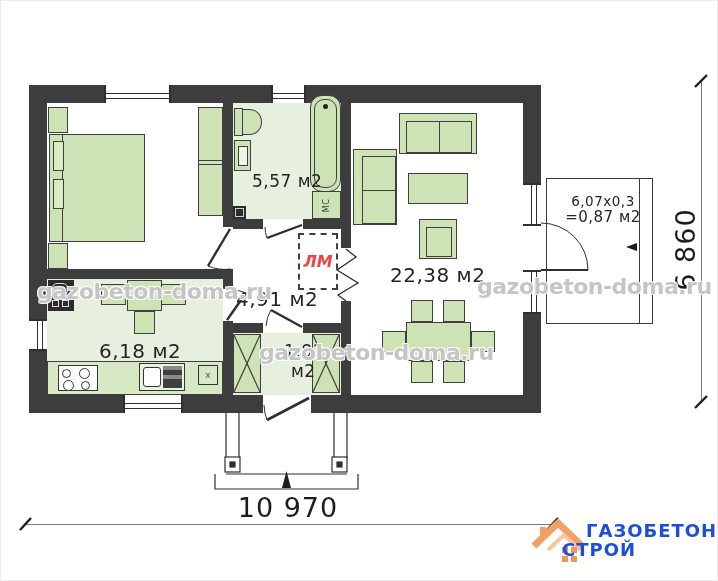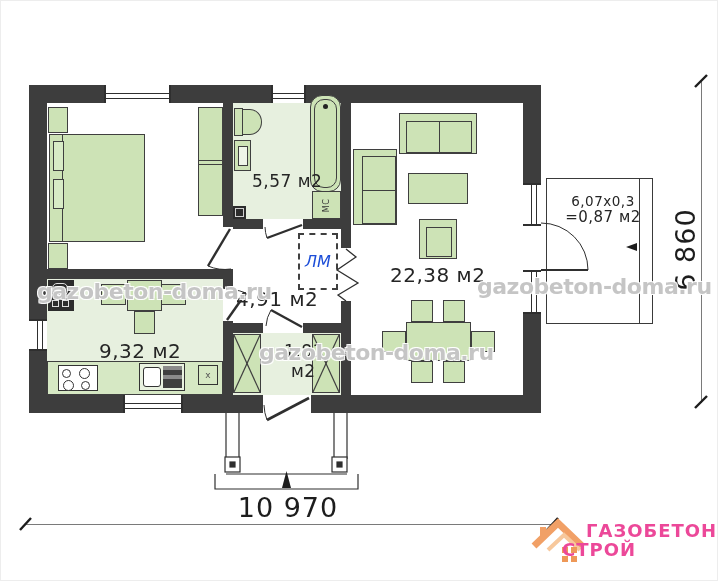--- a/index.html
+++ b/index.html
@@ -16,31 +16,31 @@
   .gap{position:absolute;background:#fff;}
   .label{position:absolute;color:#252525;white-space:nowrap;font-size:20px;letter-spacing:0.5px;}
   .label-s{font-size:17px;margin-left:17px;}
   .wm{position:absolute;color:rgba(150,150,150,0.55);font-size:22px;font-weight:bold;letter-spacing:-0.5px;
       text-shadow:1px 1px 0 rgba(255,255,255,.9),-1px -1px 0 rgba(255,255,255,.9),1px -1px 0 rgba(255,255,255,.9),-1px 1px 0 rgba(255,255,255,.9);
       white-space:nowrap;z-index:40;}
   .dim{position:absolute;color:#1d1d1d;font-size:27px;letter-spacing:1px;white-space:nowrap;}
   .dimline{position:absolute;background:#7a7a7a;}
   .lm-box{position:absolute;border:2px dashed #3f3f3f;background:#fff;box-sizing:border-box;
           display:flex;align-items:center;justify-content:center;}
-  .lm-text{font-style:italic;font-weight:normal;font-size:16px;color:#1d4ed8;}
+  .lm-text{font-style:italic;font-weight:bold;font-size:16px;color:#ef4444;}
   .mc-box{position:absolute;background:#cde3b6;border:1px solid #3f3f3f;box-sizing:border-box;
           display:flex;align-items:center;justify-content:center;}
   .mc-text{transform:rotate(-90deg);font-size:8px;color:#333;letter-spacing:0.5px;}
   .inner-line-v{position:absolute;top:0;bottom:0;width:0;border-left:1px solid #3f3f3f;}
   .inner-line-h{position:absolute;left:0;right:0;height:0;border-top:1px solid #3f3f3f;}
   .seat{position:absolute;border:1px solid #3f3f3f;box-sizing:border-box;}
   .terrace{position:absolute;background:#fff;border:1.6px solid #3a3a3a;box-sizing:border-box;}
   .arrow-left{position:absolute;width:0;height:0;border-top:4.5px solid transparent;border-bottom:4.5px solid transparent;border-right:11px solid #1d1d1d;}
   .burner{position:absolute;width:9px;height:9px;border:1px solid #333;border-radius:50%;background:#fff;box-sizing:border-box;}
-  .logo-text{position:absolute;color:#ec4899;font-weight:bold;font-size:18px;letter-spacing:1px;line-height:19px;white-space:nowrap;}
+  .logo-text{position:absolute;color:#1d4ed8;font-weight:bold;font-size:18px;letter-spacing:1px;line-height:19px;white-space:nowrap;}
   svg{position:absolute;left:0;top:0;}
 </style>
 </head>
 <body>
 
 <div id="canvas">
 
   <div class="tint" style="left:46px;top:278px;width:176px;height:116px;"></div>
   <div class="tint" style="left:232px;top:102px;width:108px;height:116px;"></div>
   <div class="tint" style="left:232px;top:332px;width:108px;height:62px;"></div>
@@ -150,21 +150,21 @@
   <div class="terrace" style="left:545px;top:177px;width:107px;height:146px;">
     <div style="position:absolute;top:0;bottom:0;left:92px;width:0;border-left:1.6px solid #3a3a3a;"></div>
   </div>
   <div class="arrow-left" style="left:625px;top:242px;"></div>
   <div class="label" style="left:560px;top:192px;width:84px;text-align:center;font-size:13.5px;">6,07x0,3</div>
   <div class="label" style="left:558px;top:207px;width:88px;text-align:center;font-size:15px;">=0,87 м2</div>
 
   <div class="label label-s" style="left:234px;top:170px;">5,57 м2</div>
   <div class="label" style="left:389px;top:262px;">22,38 м2</div>
   <div class="label" style="left:235px;top:286px;">4,91 м2</div>
-  <div class="label" style="left:98px;top:338px;">9,32 м2</div>
+  <div class="label" style="left:98px;top:338px;">6,18 м2</div>
   <div class="label label-s" style="left:266px;top:340px;">1,81</div>
   <div class="label label-s" style="left:273px;top:360px;">м2</div>
 
   <div class="dimline" style="left:24px;top:523px;width:528px;height:1px;"></div>
   <div class="dimline" style="left:700px;top:80px;width:1px;height:322px;"></div>
   <div class="dim" style="left:230px;top:491px;width:114px;text-align:center;">10 970</div>
   <div class="dim" style="left:634px;top:233px;width:100px;text-align:center;transform:rotate(-90deg);">6 860</div>
 
   <div class="wm" style="left:36px;top:278px;">gazobeton-doma.ru</div>
   <div class="wm" style="left:476px;top:273px;">gazobeton-doma.ru</div>

